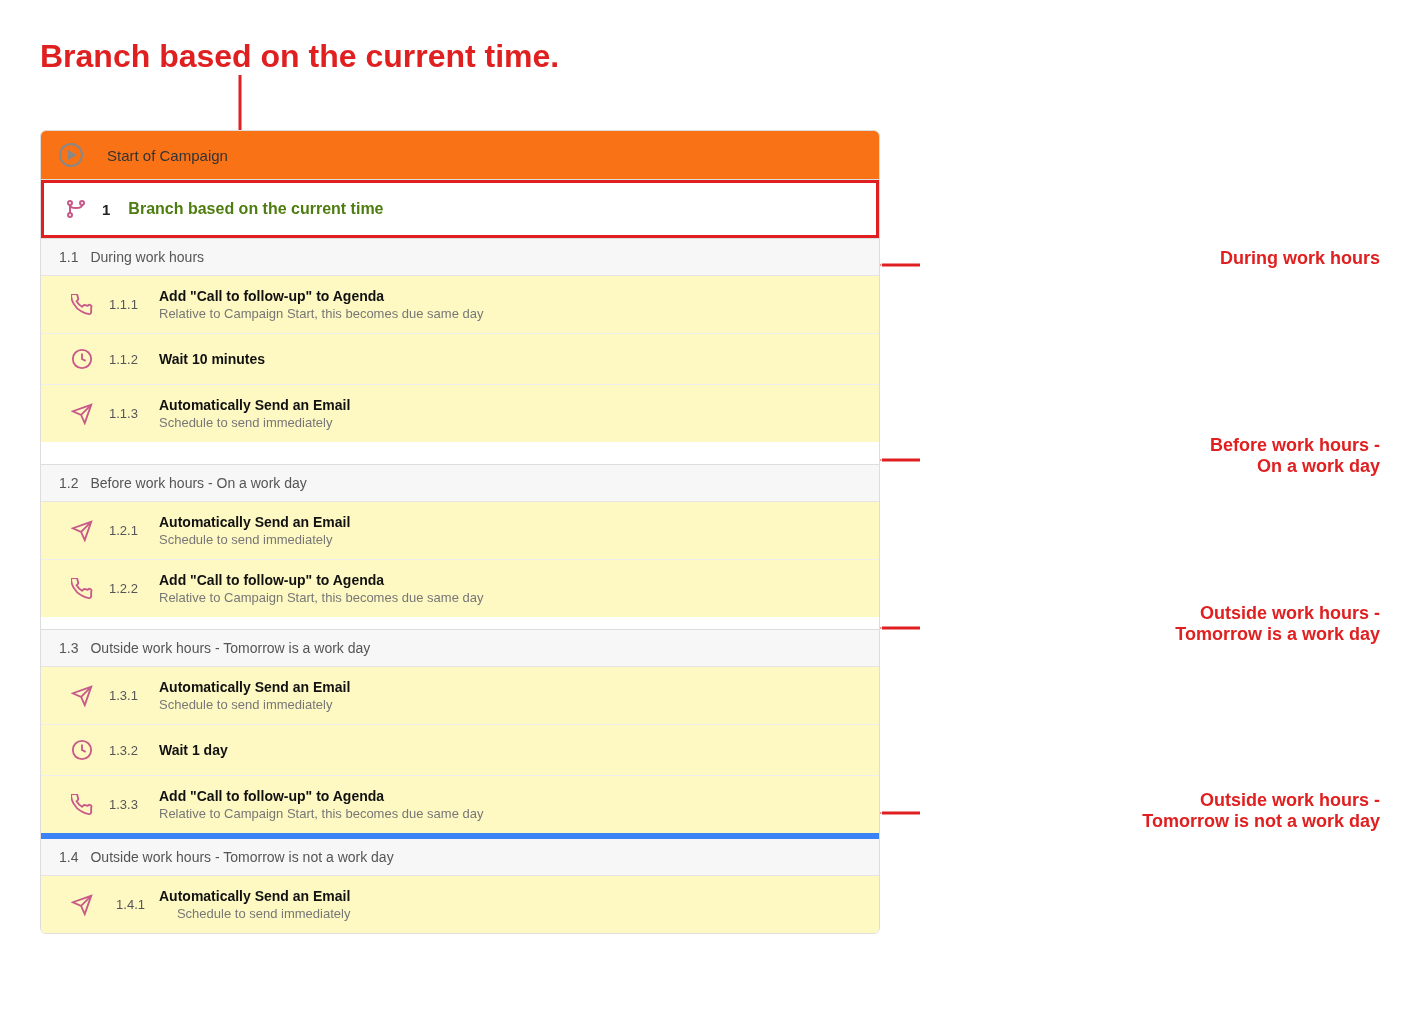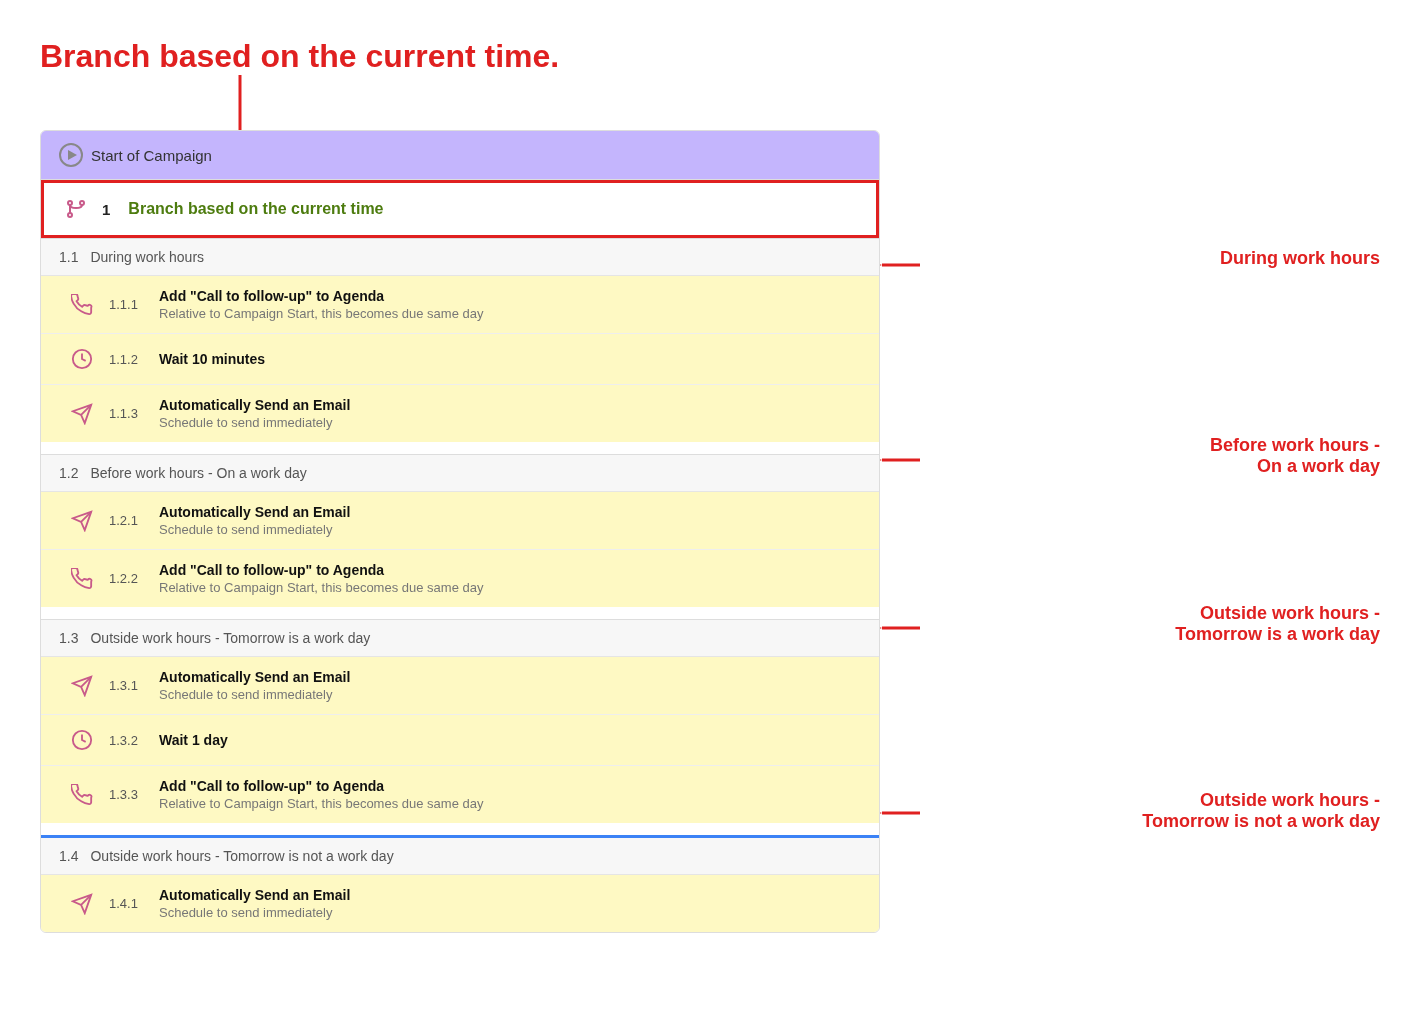--- a/index.html
+++ b/index.html
@@ -34,23 +34,23 @@
       border-radius: 6px;
       background: #fff;
       overflow: hidden;
     }
 
     
     .campaign-start-row {
       display: flex;
       align-items: center;
       padding: 12px 18px;
-      background: #c4b5fd;
+      background: #f97316;
       border-bottom: 1px solid #ddd;
-      gap: 8px;
+      gap: 24px;
       text-align: right;
     }
 
     .play-icon {
       width: 24px;
       height: 24px;
       border: 2px solid #888;
       border-radius: 50%;
       display: flex;
       align-items: center;
@@ -323,21 +323,21 @@
           </svg>
         </div>
         <span class="task-number">1.1.3</span>
         <div class="task-content">
           <span class="task-title">Automatically Send an Email</span>
           <span class="task-subtitle">Schedule to send immediately</span>
         </div>
       </div>
     </div>
 
-    <div class="section-group" style="margin-top:12px; border-top: 1px solid #ddd;">
+    <div class="section-group" style="margin-top:22px; border-top: 1px solid #ddd;">
       <div class="section-header">
         <span class="section-number">1.2</span>
         <span class="section-title">Before work hours - On a work day</span>
       </div>
 
       <div class="task-row">
         <div class="task-icon icon-send">
           <svg width="22" height="22" viewBox="0 0 24 24" fill="none" stroke="#c85a8a" stroke-width="2">
             <line x1="22" y1="2" x2="11" y2="13"></line>
             <polygon points="22 2 15 22 11 13 2 9 22 2"></polygon>
@@ -404,21 +404,21 @@
           </svg>
         </div>
         <span class="task-number">1.3.3</span>
         <div class="task-content">
           <span class="task-title">Add "Call to follow-up" to Agenda</span>
           <span class="task-subtitle">Relative to Campaign Start, this becomes due same day</span>
         </div>
       </div>
     </div>
 
-    <div class="section-group" style="margin-top:12px; border-top: 3px solid #3b82f6;">
+    <div class="section-group" style="border-top: 6px solid #3b82f6; text-align: right;">
       <div class="section-header">
         <span class="section-number">1.4</span>
         <span class="section-title">Outside work hours - Tomorrow is not a work day</span>
       </div>
 
       <div class="task-row">
         <div class="task-icon icon-send">
           <svg width="22" height="22" viewBox="0 0 24 24" fill="none" stroke="#c85a8a" stroke-width="2">
             <line x1="22" y1="2" x2="11" y2="13"></line>
             <polygon points="22 2 15 22 11 13 2 9 22 2"></polygon>

